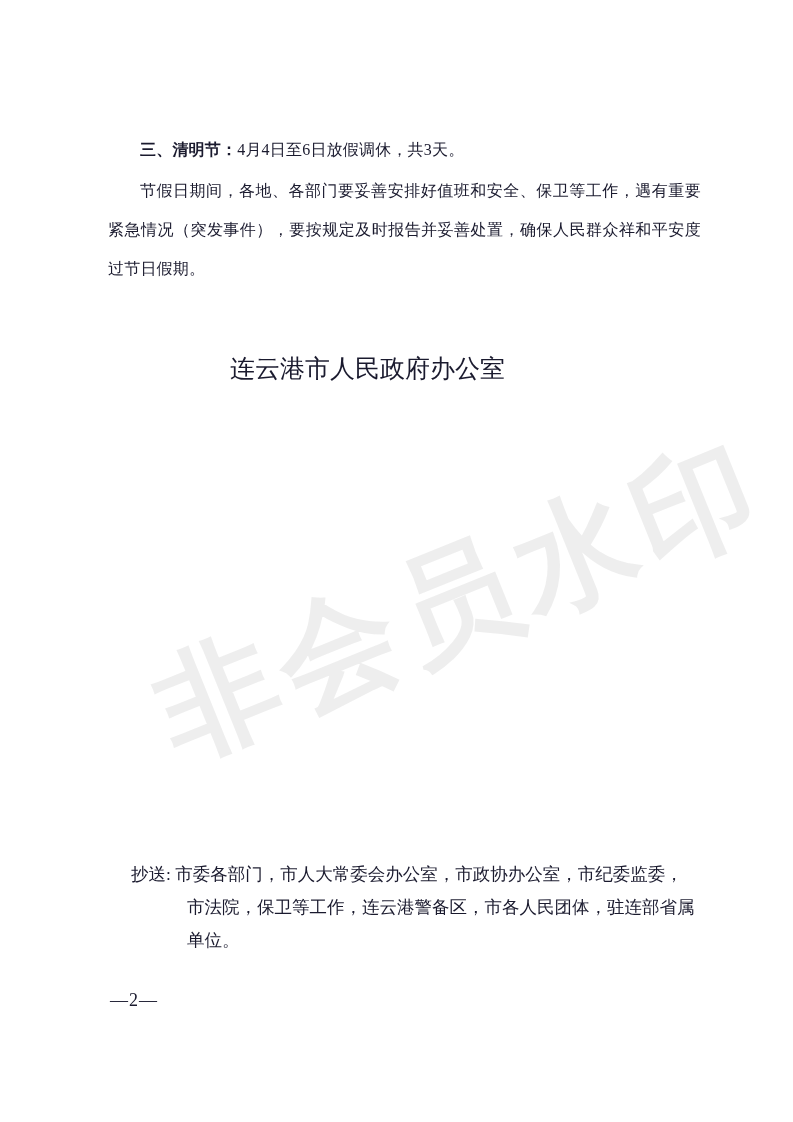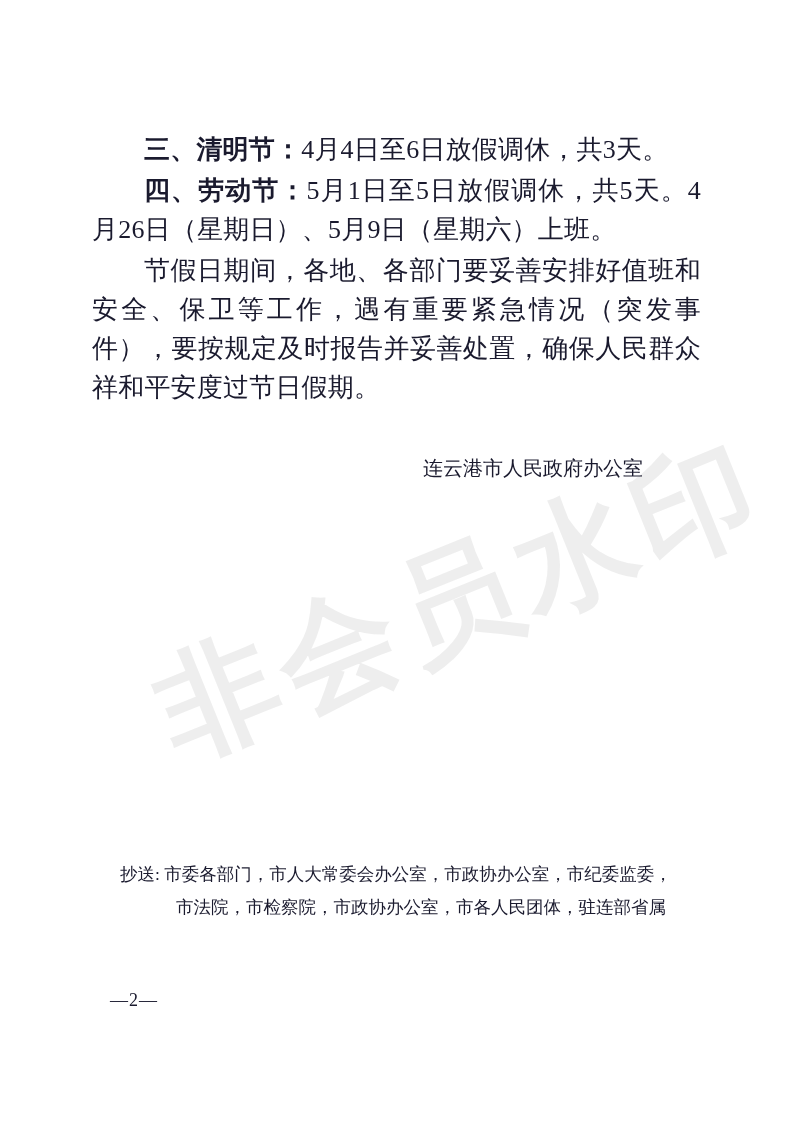--- a/index.html
+++ b/index.html
@@ -38,50 +38,50 @@
     user-select: none;
     white-space: nowrap;
   }
 
   .body-text {
     position: relative;
     z-index: 2;
   }
 
   p.para {
-    margin: 0 0 2px 0;
-    font-size: 26px;
+    margin: 0 0 2px 16px;
+    font-size: 16px;
     line-height: 39px;
     text-align: justify;
     text-justify: inter-ideograph;
     text-indent: 2em;
     letter-spacing: 0.2px;
   }
 
   p.para b {
     font-weight: bold;
   }
 
   .signature {
-    margin-top: 43px;
-    text-align: right;
+    margin-top: 62px;
+    text-align: center;
     padding-right: 58px;
-    font-size: 20px;
+    font-size: 25px;
     line-height: 37px;
     position: relative;
     z-index: 2;
   }
 
   .signature div {
     white-space: nowrap;
   }
 
   .cc-block {
     position: absolute;
-    left: 120px;
+    left: 131px;
     right: 92px;
     top: 858px;
     font-size: 17.5px;
     line-height: 33px;
     z-index: 2;
   }
 
   .cc-block .cc-line {
     text-align: justify;
     text-justify: inter-ideograph;
@@ -104,32 +104,32 @@
 <body>
 
 <div class="page">
 
   <div class="watermark">非会员水印</div>
 
   <div class="body-text">
 
     <p class="para"><b>三、清明节：</b><span>4月4日至6日放假调休，共3天。</span></p>
 
-    <p class="para"><b>四、劳动节：</b><span>5月1日至5日放假调休，共5天。4月26日（星期日）、5月9日（星期六）上班。</span></p>
 
 
 
     <p class="para"><span>节假日期间，各地、各部门要妥善安排好值班和安全、保卫等工作，遇有重要紧急情况（突发事件），要按规定及时报告并妥善处置，确保人民群众祥和平安度过节日假期。</span></p>
 
   </div>
 
   <div class="signature">
     <div>连云港市人民政府办公室</div>
   </div>
 
   <div class="cc-block">
     <div class="cc-line"><span>抄送:</span> <span>市委各部门，市人大常委会办公室，市政协办公室，市纪委监委，</span></div>
-    <div class="cc-line indent">市法院，市检察院，市政协办公室，市各人民团体，驻连部省属</div>
+    <div class="cc-line indent">市法院，保卫等工作，连云港警备区，市各人民团体，驻连部省属</div>
+    <div class="cc-line indent">单位。</div>
   </div>
 
   <div class="page-number">—2—</div>
 
 </div>
 
 </body></html>

